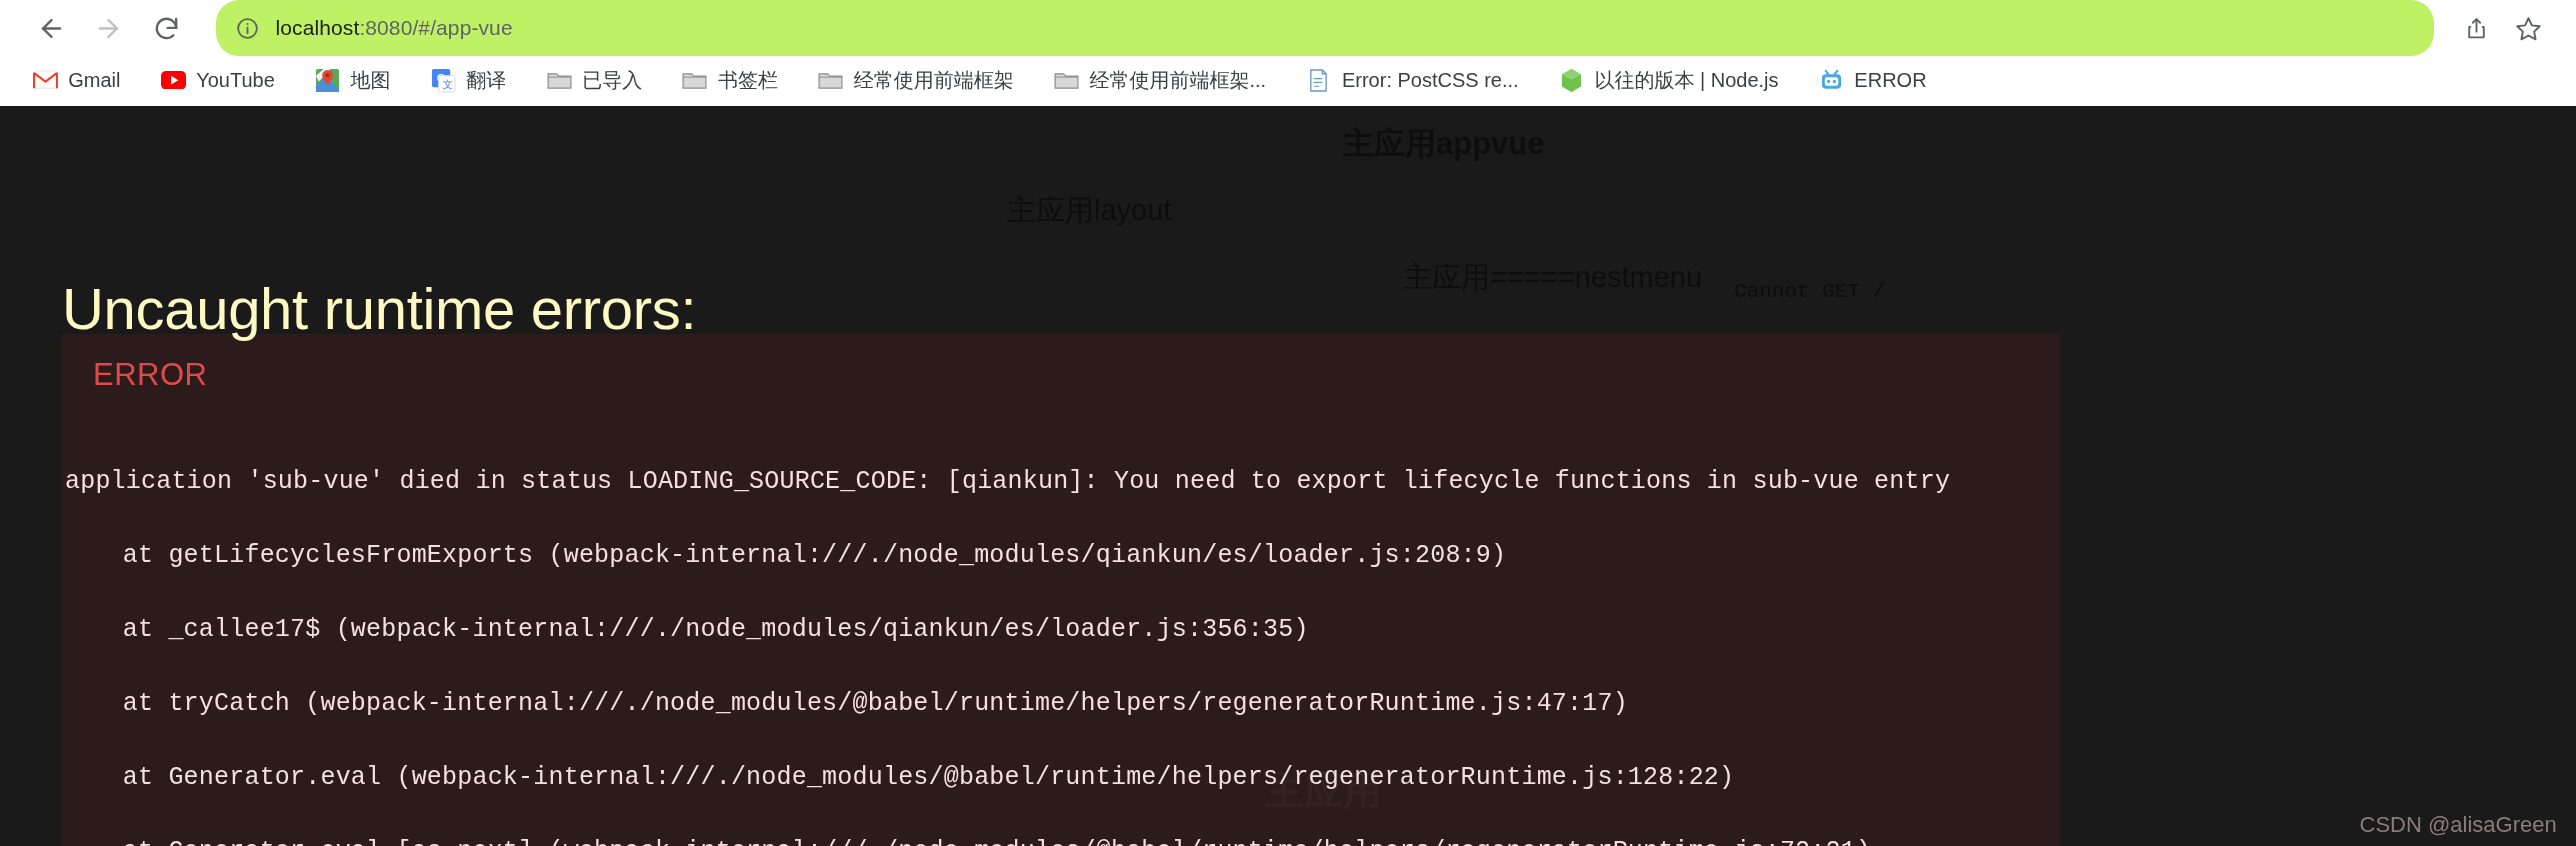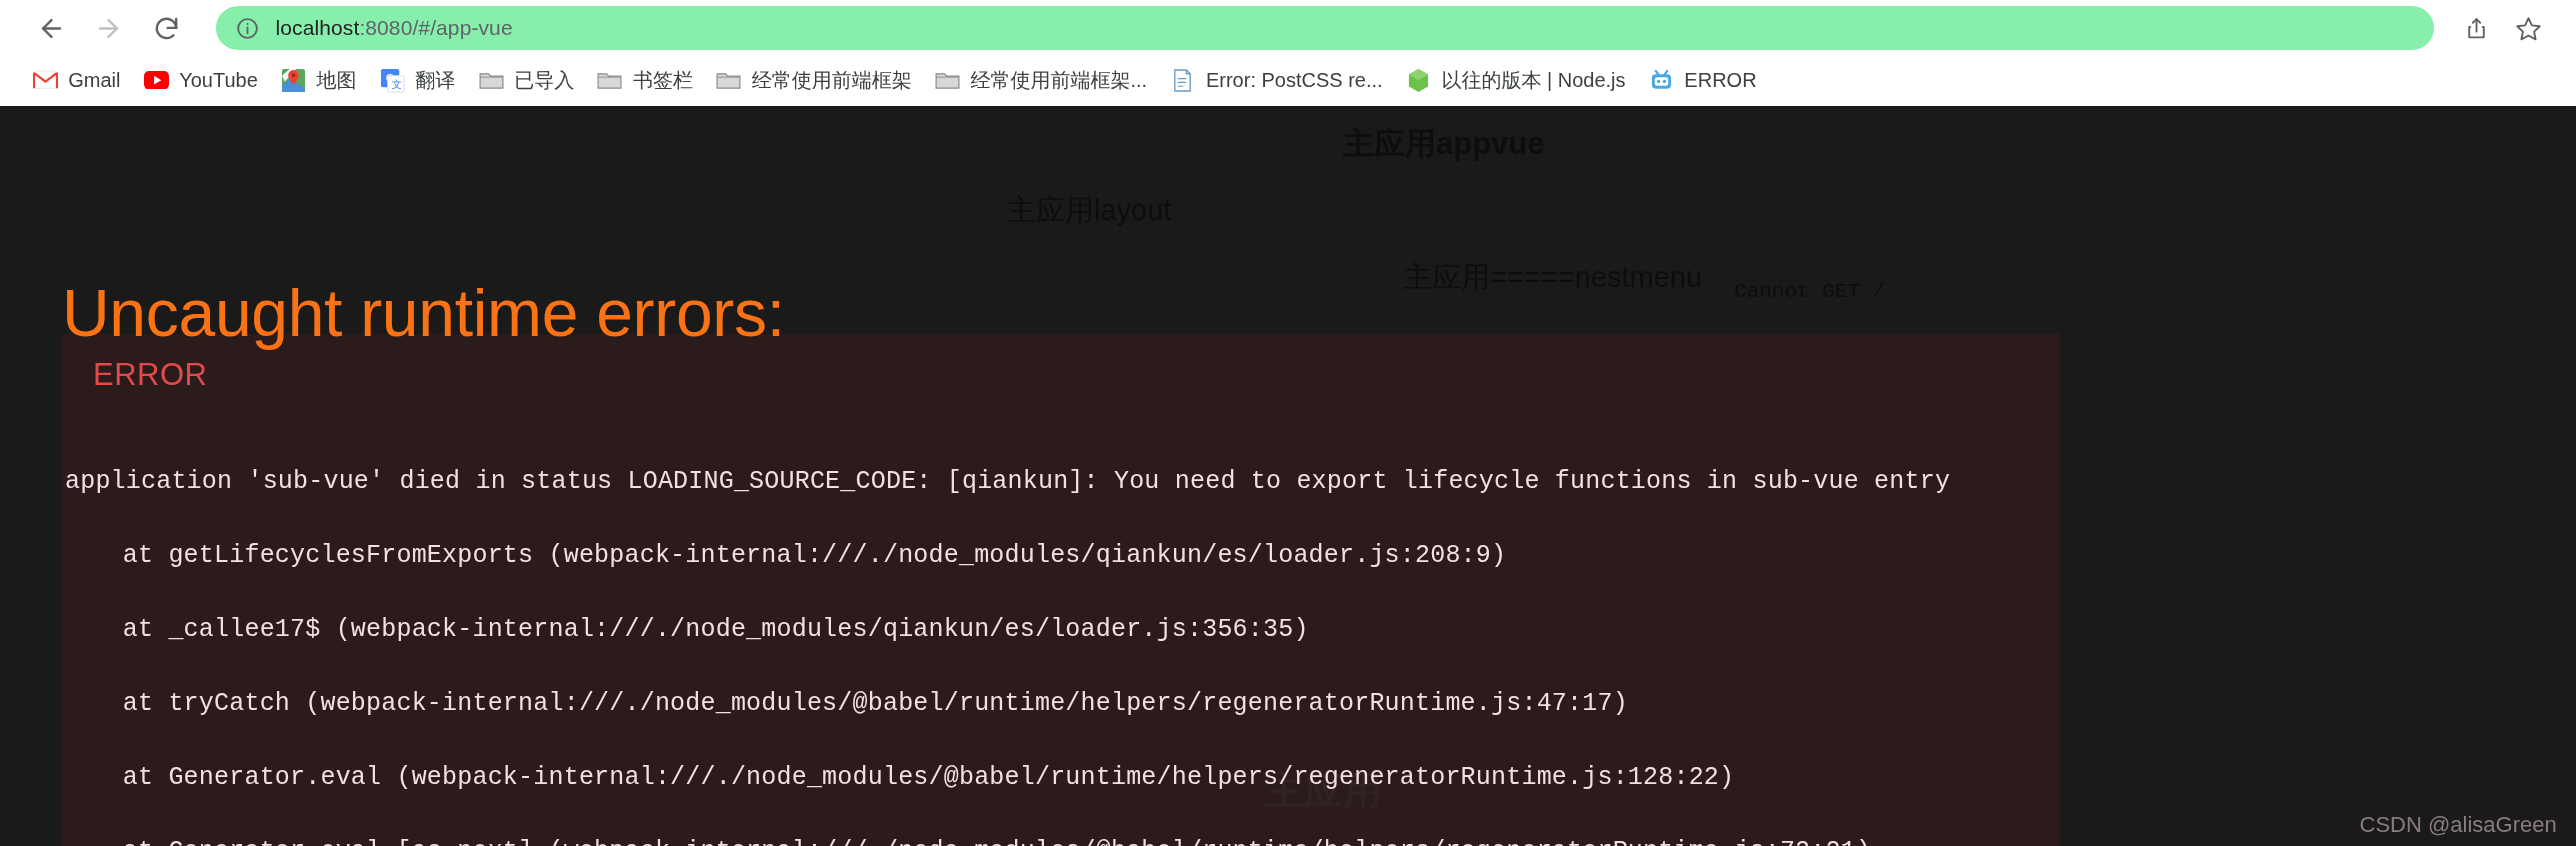--- a/index.html
+++ b/index.html
@@ -24,24 +24,24 @@
   .nav-btn {
     width: 52px; height: 52px;
     display: flex; align-items: center; justify-content: center;
     border-radius: 50%;
     flex: 0 0 auto;
   }
   .nav-btn svg { display:block; }
 
   .omnibox {
     flex: 1 1 auto;
-    height: 44px;
+    height: 56px;
     margin-left: 17.4px;
     margin-right: 13.5px;
-    background: #86efac;
+    background: #bef264;
     border-radius: 23px;
     display: flex;
     align-items: center;
     padding: 0 19.3px;
     min-width: 0;
   }
   .omnibox .info-icon { flex: 0 0 auto; margin-right: 15.5px; display:flex; }
   .url-text {
     font-size: 21px;
     color: #202124;
@@ -59,21 +59,21 @@
     flex: 0 0 auto;
     border-radius: 50%;
   }
 
   
   .bookmarks {
     height: 48px;
     display: flex;
     align-items: center;
     padding: 0 21px;
-    gap: 0px;
+    gap: 17px;
     background: #ffffff;
     white-space: nowrap;
     overflow: hidden;
   }
   .bm {
     display: flex;
     align-items: center;
     height: 39px;
     padding: 0 11.6px;
     border-radius: 5.8px;
@@ -121,22 +121,22 @@
   .error-overlay {
     position: absolute;
     left: 62px; top: 228px;
     width: 1998px; height: 512px;
     background: #2b1b1b;
   }
   
   .headline {
     position: absolute;
     left: 62px; top: 169px;
-    font-size: 66px;
-    color: #f97316;
+    font-size: 58px;
+    color: #fef9c3;
     font-family: "Liberation Sans", sans-serif;
     letter-spacing: -0.3px;
     z-index: 4;
   }
 
   .err-label {
     position: absolute;
     left: 31px; top: 23px;
     font-size: 31px;
     color: #e04a4a;

